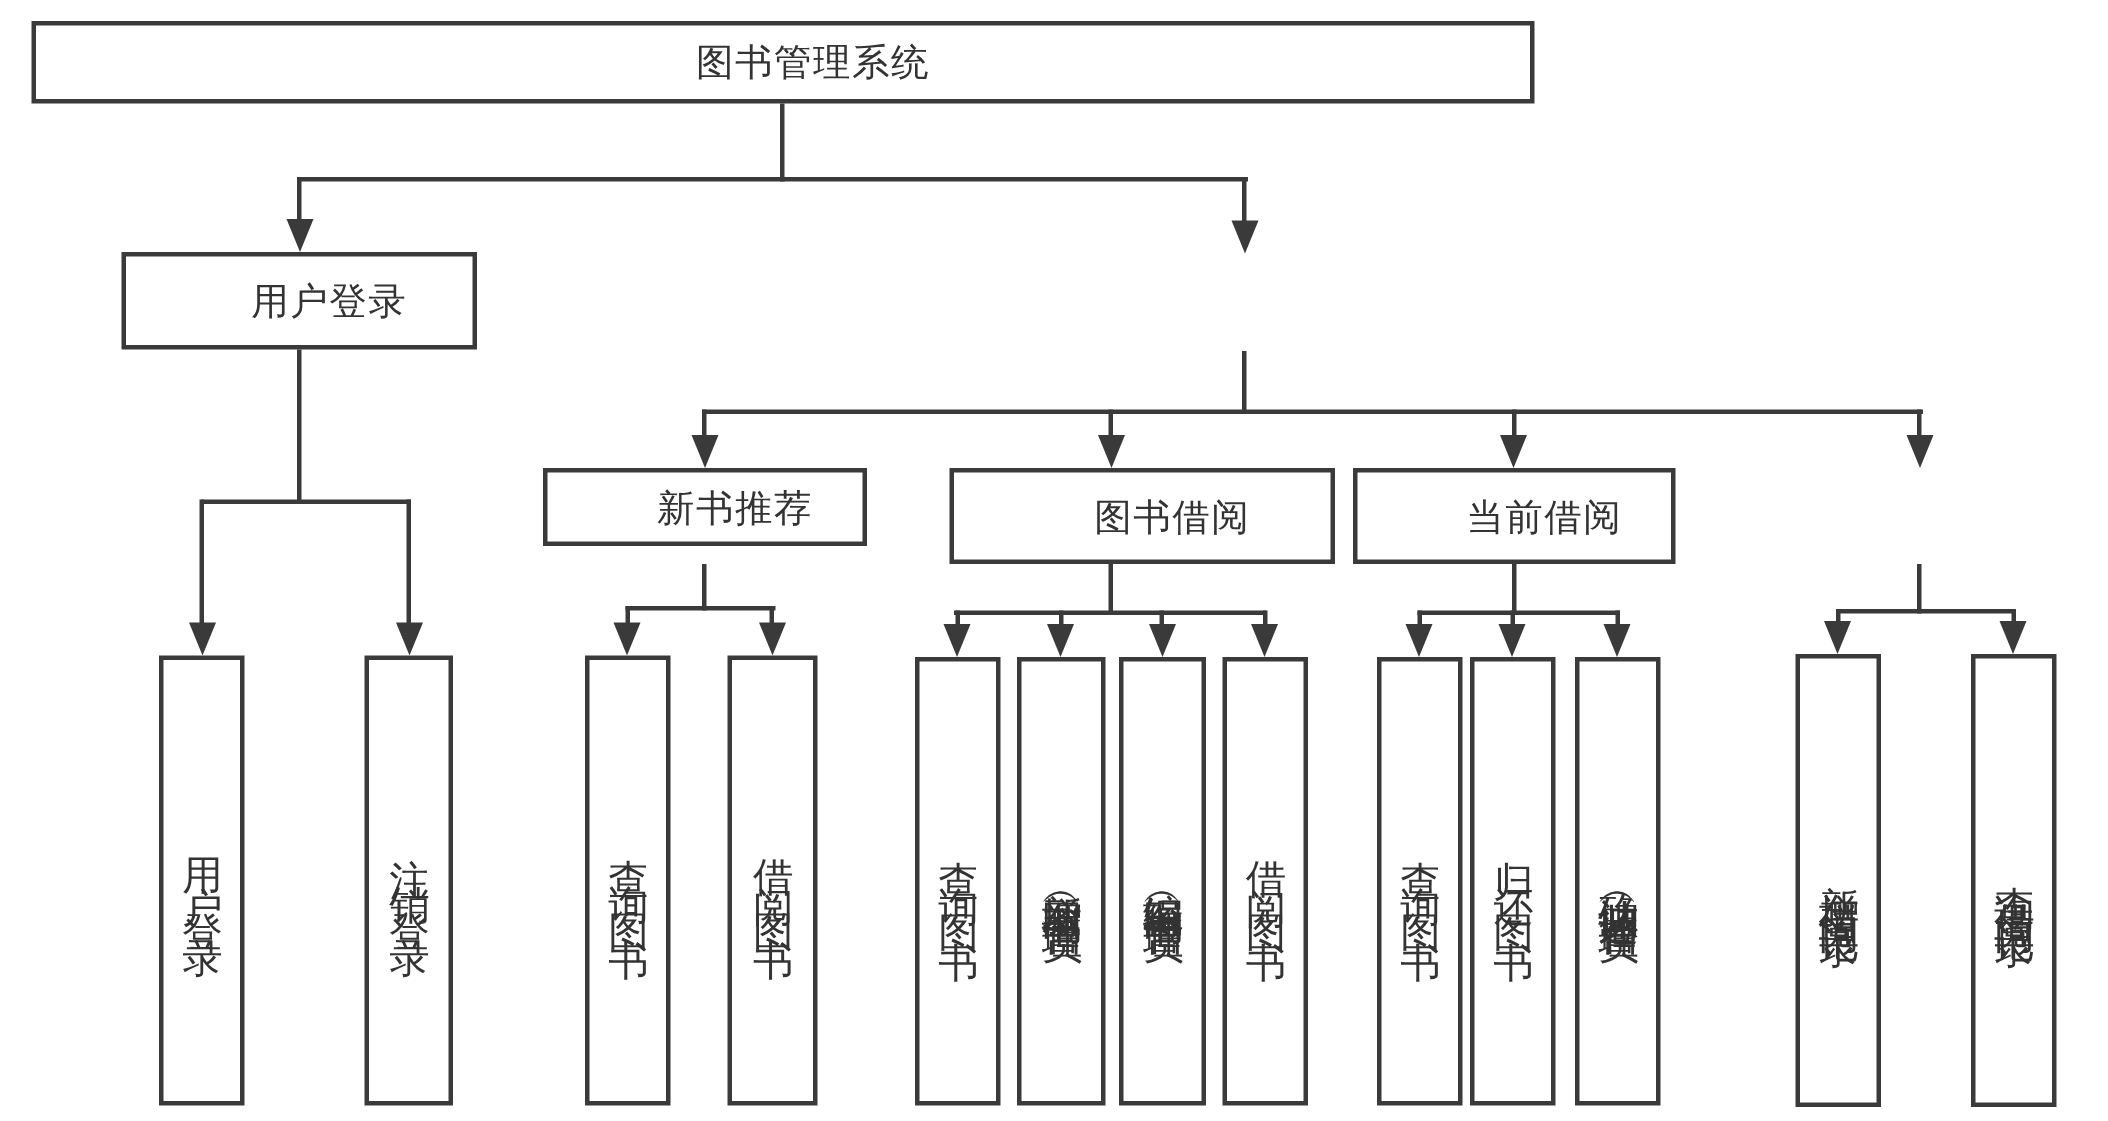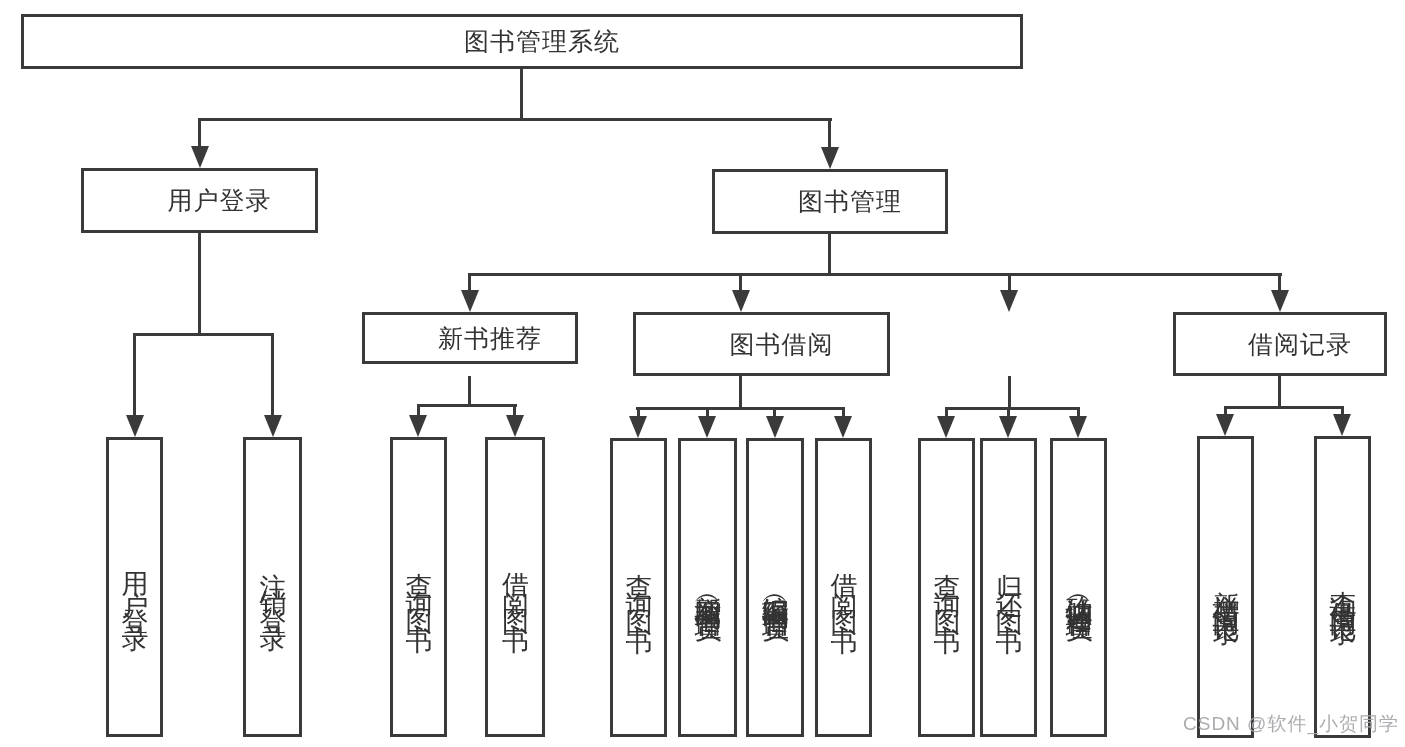--- a/index.html
+++ b/index.html
@@ -41,21 +41,20 @@
   <div class="hbox" style="left:21px;top:14px;width:1002px;height:55px">图书管理系统</div>
 
   <div class="vline" style="left:520px;top:69px;height:52px"></div>
   <div class="hline" style="left:198px;top:118px;width:634px"></div>
   <div class="vline" style="left:198px;top:118px;height:30px"></div>
   <div class="vline" style="left:828px;top:118px;height:31px"></div>
   <div class="arrow" style="left:191px;top:146px"></div>
   <div class="arrow" style="left:821px;top:147px"></div>
 
   <div class="hbox" style="left:81px;top:168px;width:237px;height:65px">用户登录</div>
-  <div class="hbox" style="left:712px;top:169px;width:236px;height:65px">图书管理</div>
 
   <div class="vline" style="left:198px;top:233px;height:103px"></div>
   <div class="hline" style="left:134px;top:333px;width:140px"></div>
   <div class="vline" style="left:133px;top:333px;height:84px"></div>
   <div class="vline" style="left:271px;top:333px;height:84px"></div>
   <div class="arrow" style="left:126px;top:415px"></div>
   <div class="arrow" style="left:264px;top:415px"></div>
 
   <div class="vline" style="left:828px;top:234px;height:42px"></div>
   <div class="hline" style="left:468px;top:273px;width:814px"></div>
@@ -63,21 +62,21 @@
   <div class="vline" style="left:739px;top:273px;height:19px"></div>
   <div class="vline" style="left:1008px;top:273px;height:19px"></div>
   <div class="vline" style="left:1278px;top:273px;height:19px"></div>
   <div class="arrow" style="left:461px;top:290px"></div>
   <div class="arrow" style="left:732px;top:290px"></div>
   <div class="arrow" style="left:1000px;top:290px"></div>
   <div class="arrow" style="left:1271px;top:290px"></div>
 
   <div class="hbox" style="left:362px;top:312px;width:216px;height:52px">新书推荐</div>
   <div class="hbox" style="left:633px;top:312px;width:257px;height:64px">图书借阅</div>
-  <div class="hbox" style="left:1173px;top:312px;width:214px;height:64px">借阅记录</div>
+  <div class="hbox" style="left:902px;top:312px;width:215px;height:64px">当前借阅</div>
 
   <div class="vline" style="left:468px;top:376px;height:31px"></div>
   <div class="hline" style="left:417px;top:404px;width:100px"></div>
   <div class="vline" style="left:417px;top:404px;height:13px"></div>
   <div class="vline" style="left:513px;top:404px;height:13px"></div>
   <div class="arrow" style="left:409px;top:415px"></div>
   <div class="arrow" style="left:506px;top:415px"></div>
 
   <div class="vline" style="left:739px;top:376px;height:34px"></div>
   <div class="hline" style="left:636px;top:407px;width:208px"></div>
@@ -117,15 +116,14 @@
   <div class="vbox sp-sm" style="left:746px;top:438px;width:58px;height:299px">编辑图书（管理员）</div>
   <div class="vbox sp-lg" style="left:815px;top:438px;width:57px;height:299px">借阅图书</div>
 
   <div class="vbox sp-lg" style="left:918px;top:438px;width:57px;height:299px">查询图书</div>
   <div class="vbox sp-lg" style="left:980px;top:438px;width:57px;height:299px">归还图书</div>
   <div class="vbox sp-sm" style="left:1050px;top:438px;width:57px;height:299px">确认归还（管理员）</div>
 
   <div class="vbox sp-md" style="left:1197px;top:436px;width:57px;height:302px">新增借阅记录</div>
   <div class="vbox sp-md" style="left:1314px;top:436px;width:57px;height:302px">查询借阅记录</div>
 
-  <div class="watermark">CSDN @软件_小贺同学</div>
 
 </div>
 
 </body></html>

